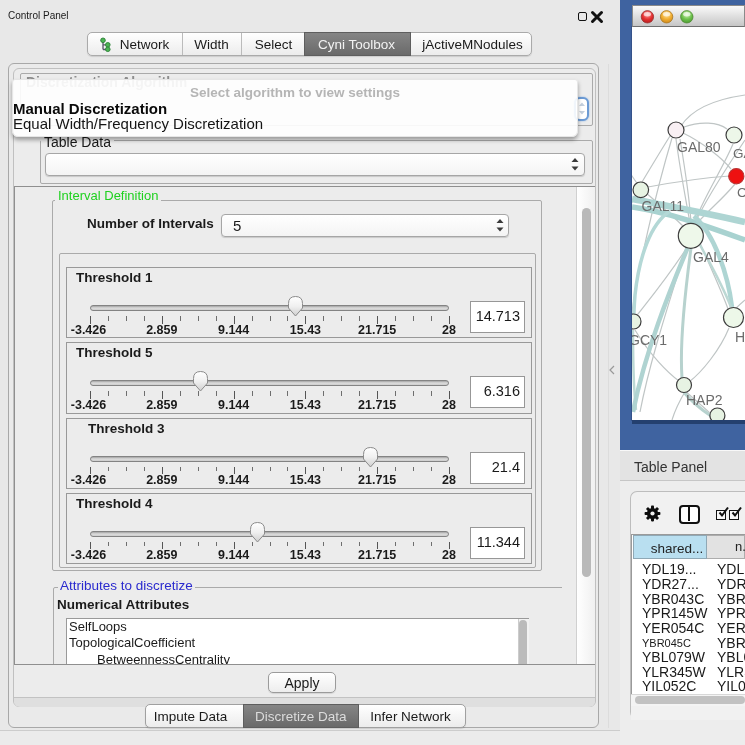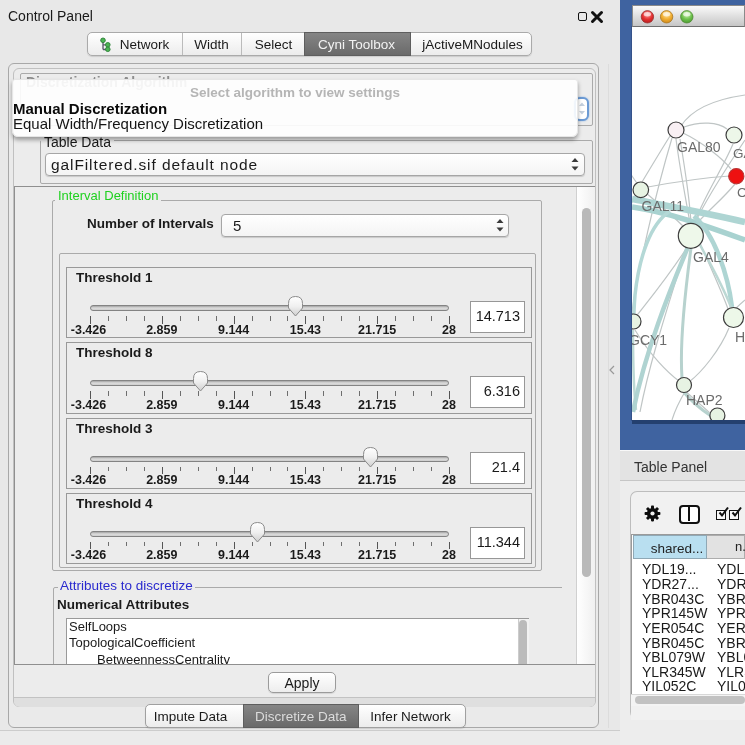--- a/index.html
+++ b/index.html
@@ -1,21 +1,21 @@
 <!DOCTYPE html>
 <html><head><meta charset="utf-8">
 <style>
 html,body{margin:0;padding:0;width:745px;height:745px;overflow:hidden;
  font-family:"Liberation Sans",sans-serif;background:#e8e8e8;}
 .a{position:absolute;box-sizing:border-box;}
 .t{position:absolute;white-space:nowrap;color:#1a1a1a;}
 </style></head><body>
 <div class="a" style="left:0;top:0;width:745px;height:745px;background:#e8e8e8;overflow:hidden">
 
-<div class="t" style="left:8px;top:7.5px;font-size:14px;line-height:16.1px;">Control Panel</div>
+<div class="t" style="left:8px;top:7.5px;font-size:10px;line-height:16.1px;">Control Panel</div>
 <div class="a" style="left:577.5px;top:11.5px;width:9.5px;height:9.5px;border:1.6px solid #111;border-radius:2px"></div>
 <svg class="a" style="left:590px;top:10px" width="14" height="14" viewBox="0 0 14 14">
       <path d="M2.5 2.5 L11.5 11.5 M11.5 2.5 L2.5 11.5" stroke="#111" stroke-width="3" stroke-linecap="round"></path>
     </svg>
 <div class="a" style="left:87px;top:32px;width:445px;height:23.5px;background:linear-gradient(#ffffff,#ececec);border:1px solid #aaa;border-radius:5px;box-shadow:0 1px 1px rgba(0,0,0,0.12)"></div>
 <div class="a" style="left:181.6px;top:33px;width:1px;height:21.5px;background:#bbb"></div>
 <div class="a" style="left:240.8px;top:33px;width:1px;height:21.5px;background:#bbb"></div>
 <div class="a" style="left:303.6px;top:32px;width:107.5px;height:23.5px;background:linear-gradient(#858585,#6a6a6a);border:1px solid #5e5e5e;border-radius:0"></div>
 <svg class="a" style="left:97px;top:36px" width="16" height="17" viewBox="0 0 16 17">
       <path d="M6 4.5 L6 13.5 M6 8.8 L10.5 8.8 M6 13.5 L10.5 13.5" stroke="#556" stroke-width="1.3" fill="none"></path>
@@ -32,21 +32,20 @@
 <div class="a" style="left:13px;top:68px;width:583px;height:639px;background:#ececec;border:1px solid #c0c0c0;border-radius:6px"></div>
 <div class="a" style="left:20px;top:73px;width:573px;height:53px;border:1px solid #aaa;border-radius:2px"></div>
 <div class="t" style="left:26px;top:73.5px;font-size:14px;line-height:16.1px;color:#8e8e8e;font-weight:bold;background:#ececec;padding:0 3px;left:23px">Discretization Algorithm</div>
 <div class="a" style="left:574px;top:97px;width:15px;height:24px;background:#fff;border:2.5px solid #6b9ad4;border-radius:6px;box-shadow:0 0 2px #8ab2de"></div>
 <svg class="a" style="left:576px;top:100px" width="12" height="18" viewBox="0 0 12 18">
       <path d="M3 6 L6 2.5 L9 6 Z M3 11 L6 14.5 L9 11 Z" fill="#c3cfdd"></path>
     </svg>
 <div class="a" style="left:40px;top:140px;width:553px;height:44px;border:1px solid #aaa;border-radius:2px"></div>
 <div class="t" style="left:41px;top:133.5px;font-size:14px;line-height:16.1px;background:#ececec;padding:0 3px">Table Data</div>
 <div class="a" style="left:45px;top:153px;width:540px;height:23px;background:linear-gradient(#ffffff,#f4f4f4);border:1px solid #a6a6a6;border-radius:4px;box-shadow:0 1px 1px rgba(0,0,0,0.15)"></div>
-<div class="t" style="left:51px;top:156px;font-size:15.5px;line-height:17.825px;letter-spacing:0.9px">galFiltered.sif default node</div>
 <svg class="a" style="left:569px;top:155px" width="12" height="19" viewBox="0 0 12 19">
       <path d="M2.5 7 L6 3 L9.5 7 Z M2.5 11.5 L6 15.5 L9.5 11.5 Z" fill="#3a3a3a"></path>
     </svg>
 <div class="a" style="left:14px;top:186px;width:581px;height:479px;background:#ececec;border:1px solid #8f8f8f;overflow:hidden"></div>
 <div class="a" style="left:15px;top:187px;width:547px;height:477px;overflow:hidden">
 <div class="a" style="left:-15px;top:-187px;width:745px;height:745px">
 <div class="a" style="left:52px;top:200px;width:490px;height:371px;border:1px solid #aaa;border-radius:2px"></div>
 <div class="t" style="left:55px;top:189px;font-size:13px;line-height:14.95px;color:#1fd11f;background:#ececec;padding:0 3px">Interval Definition</div>
 <div class="t" style="left:87px;top:216px;font-size:13.5px;line-height:15.525px;font-weight:bold">Number of Intervals</div>
 <div class="a" style="left:221px;top:214px;width:288px;height:23px;background:linear-gradient(#ffffff,#f4f4f4);border:1px solid #a6a6a6;border-radius:4px;box-shadow:0 1px 1px rgba(0,0,0,0.15)"></div>
@@ -91,21 +90,21 @@
               <stop offset="0" stop-color="#ffffff"></stop>
               <stop offset="0.5" stop-color="#f0f0f0"></stop>
               <stop offset="1" stop-color="#cfcfcf"></stop>
             </linearGradient>
           </defs>
           <path d="M1.5 8.5 Q1.5 1.5 8.5 1.5 Q15.5 1.5 15.5 8.5 L15.5 13 L8.5 21 L1.5 13 Z" fill="url(#th1)" stroke="#8b8b8b" stroke-width="1"></path>
         </svg>
 <div class="a" style="left:470px;top:301px;width:55px;height:32px;background:#fff;border:1px solid #979797"></div>
 <div class="t" style="left:470px;top:308px;font-size:14.5px;line-height:16.675px;width:50px;text-align:right">14.713</div>
 <div class="a" style="left:66px;top:342.3px;width:466px;height:71.3px;border:1px solid #999;background:#ececec"></div>
-<div class="t" style="left:76px;top:345.3px;font-size:13.5px;line-height:15.525px;font-weight:bold">Threshold 8</div>
+<div class="t" style="left:76px;top:345.3px;font-size:13.5px;line-height:15.525px;font-weight:bold">Threshold 5</div>
 <div class="a" style="left:90px;top:380.3px;width:359px;height:6px;background:linear-gradient(#a2a2a2,#dcdcdc 50%,#cdcdcd);border:1px solid #838383;border-radius:3px"></div>
 <div class="a" style="left:90px;top:391.3px;width:1px;height:7.5px;background:#555"></div>
 <div class="a" style="left:107.95px;top:391.3px;width:1px;height:4.5px;background:#6e6e6e"></div>
 <div class="a" style="left:125.9px;top:391.3px;width:1px;height:4.5px;background:#6e6e6e"></div>
 <div class="a" style="left:143.85px;top:391.3px;width:1px;height:4.5px;background:#6e6e6e"></div>
 <div class="a" style="left:161.8px;top:391.3px;width:1px;height:7.5px;background:#555"></div>
 <div class="a" style="left:179.75px;top:391.3px;width:1px;height:4.5px;background:#6e6e6e"></div>
 <div class="a" style="left:197.7px;top:391.3px;width:1px;height:4.5px;background:#6e6e6e"></div>
 <div class="a" style="left:215.65px;top:391.3px;width:1px;height:4.5px;background:#6e6e6e"></div>
 <div class="a" style="left:233.6px;top:391.3px;width:1px;height:7.5px;background:#555"></div>
@@ -133,21 +132,21 @@
               <stop offset="0" stop-color="#ffffff"></stop>
               <stop offset="0.5" stop-color="#f0f0f0"></stop>
               <stop offset="1" stop-color="#cfcfcf"></stop>
             </linearGradient>
           </defs>
           <path d="M1.5 8.5 Q1.5 1.5 8.5 1.5 Q15.5 1.5 15.5 8.5 L15.5 13 L8.5 21 L1.5 13 Z" fill="url(#th2)" stroke="#8b8b8b" stroke-width="1"></path>
         </svg>
 <div class="a" style="left:470px;top:376.3px;width:55px;height:32px;background:#fff;border:1px solid #979797"></div>
 <div class="t" style="left:470px;top:383.3px;font-size:14.5px;line-height:16.675px;width:50px;text-align:right">6.316</div>
 <div class="a" style="left:66px;top:417.6px;width:466px;height:71.3px;border:1px solid #999;background:#ececec"></div>
-<div class="t" style="left:76px;top:420.6px;font-size:13.5px;line-height:15.525px;font-weight:bold">Threshold 3</div>
+<div class="t" style="left:88px;top:420.6px;font-size:13.5px;line-height:15.525px;font-weight:bold">Threshold 3</div>
 <div class="a" style="left:90px;top:455.6px;width:359px;height:6px;background:linear-gradient(#a2a2a2,#dcdcdc 50%,#cdcdcd);border:1px solid #838383;border-radius:3px"></div>
 <div class="a" style="left:90px;top:466.6px;width:1px;height:7.5px;background:#555"></div>
 <div class="a" style="left:107.95px;top:466.6px;width:1px;height:4.5px;background:#6e6e6e"></div>
 <div class="a" style="left:125.9px;top:466.6px;width:1px;height:4.5px;background:#6e6e6e"></div>
 <div class="a" style="left:143.85px;top:466.6px;width:1px;height:4.5px;background:#6e6e6e"></div>
 <div class="a" style="left:161.8px;top:466.6px;width:1px;height:7.5px;background:#555"></div>
 <div class="a" style="left:179.75px;top:466.6px;width:1px;height:4.5px;background:#6e6e6e"></div>
 <div class="a" style="left:197.7px;top:466.6px;width:1px;height:4.5px;background:#6e6e6e"></div>
 <div class="a" style="left:215.65px;top:466.6px;width:1px;height:4.5px;background:#6e6e6e"></div>
 <div class="a" style="left:233.6px;top:466.6px;width:1px;height:7.5px;background:#555"></div>
@@ -370,21 +369,21 @@
 <div class="t" style="left:642px;top:561.2px;font-size:14px;line-height:16.1px;">YDL19...</div>
 <div class="t" style="left:717px;top:561.2px;font-size:14px;line-height:16.1px;">YDL1</div>
 <div class="t" style="left:642px;top:575.86px;font-size:14px;line-height:16.1px;">YDR27...</div>
 <div class="t" style="left:717px;top:575.86px;font-size:14px;line-height:16.1px;">YDR2</div>
 <div class="t" style="left:642px;top:590.52px;font-size:14px;line-height:16.1px;">YBR043C</div>
 <div class="t" style="left:717px;top:590.52px;font-size:14px;line-height:16.1px;">YBR0</div>
 <div class="t" style="left:642px;top:605.18px;font-size:14px;line-height:16.1px;">YPR145W</div>
 <div class="t" style="left:717px;top:605.18px;font-size:14px;line-height:16.1px;">YPR1</div>
 <div class="t" style="left:642px;top:619.84px;font-size:14px;line-height:16.1px;">YER054C</div>
 <div class="t" style="left:717px;top:619.84px;font-size:14px;line-height:16.1px;">YER0</div>
-<div class="t" style="left:642px;top:634.5px;font-size:14px;line-height:16.1px;">YBR045C</div>
+<div class="t" style="left:642px;top:634.5px;font-size:11px;line-height:16.1px;">YBR045C</div>
 <div class="t" style="left:717px;top:634.5px;font-size:14px;line-height:16.1px;">YBR0</div>
 <div class="t" style="left:642px;top:649.16px;font-size:14px;line-height:16.1px;">YBL079W</div>
 <div class="t" style="left:717px;top:649.16px;font-size:14px;line-height:16.1px;">YBL0</div>
 <div class="t" style="left:642px;top:663.82px;font-size:14px;line-height:16.1px;">YLR345W</div>
 <div class="t" style="left:717px;top:663.82px;font-size:14px;line-height:16.1px;">YLR3</div>
 <div class="t" style="left:642px;top:678.48px;font-size:14px;line-height:16.1px;">YIL052C</div>
 <div class="t" style="left:717px;top:678.48px;font-size:14px;line-height:16.1px;">YIL0</div>
 <div class="a" style="left:631px;top:694px;width:114px;height:12px;background:#f4f4f4;border-top:1px solid #d8d8d8"></div>
 <div class="a" style="left:635px;top:696px;width:110px;height:8px;background:#c2c2c2;border-radius:4px"></div>
 <div class="a" style="left:631px;top:705.5px;width:114px;height:14px;background:#f1f1f1"></div>

